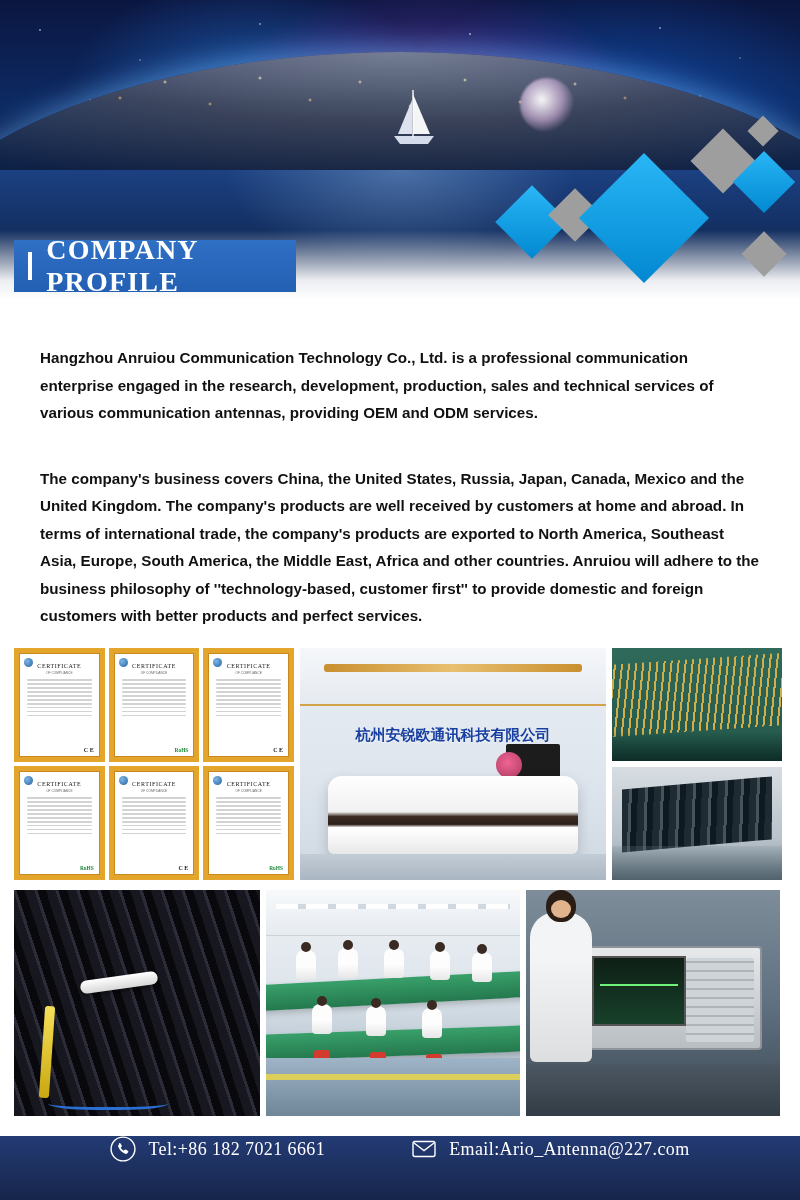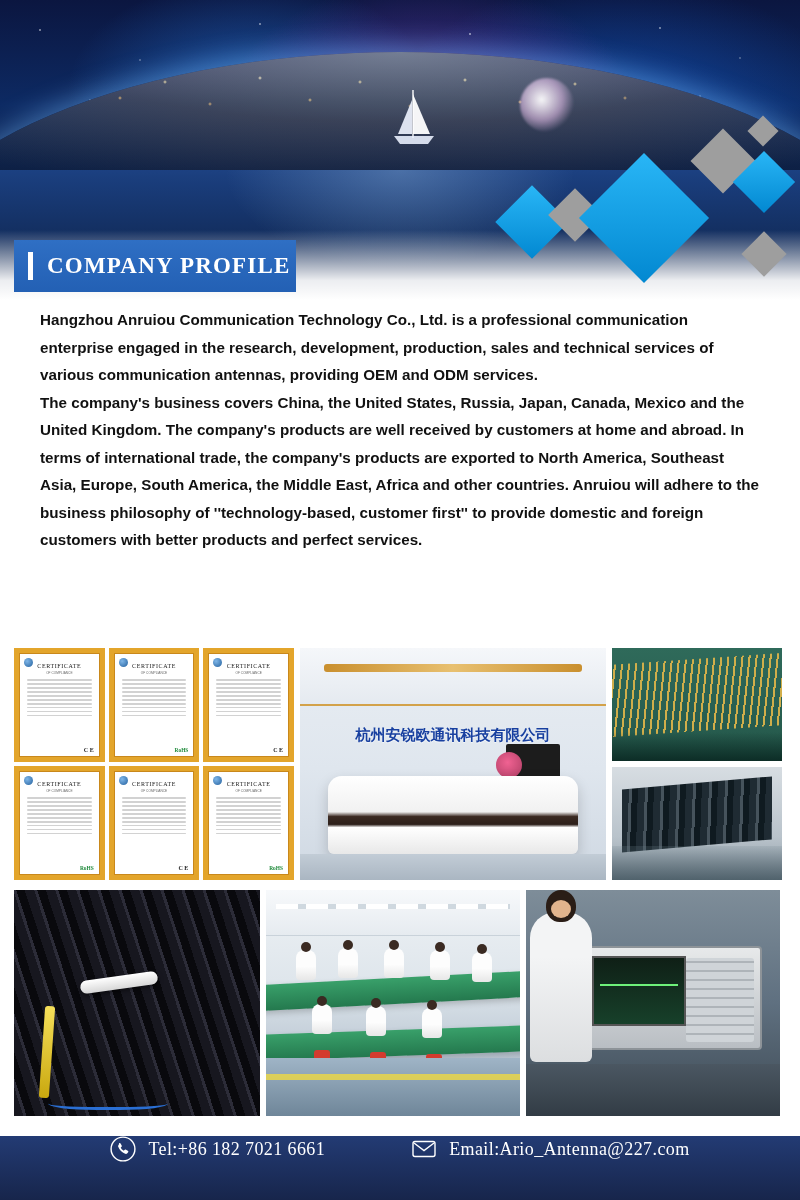--- a/index.html
+++ b/index.html
@@ -112,34 +112,34 @@
     width: 282px; height: 52px;
     background: linear-gradient(180deg, #2f6fc4 0%, #2360b4 100%);
     display: flex; align-items: center;
   }
   .title-bar .accent {
     width: 5px; height: 28px; background: #ffffff; margin-left: 14px; margin-right: 14px;
   }
   .title-bar h1 {
     color: #ffffff;
     font-family: "Liberation Serif", serif;
-    font-size: 23px;
+    font-size: 28px;
     font-weight: 700;
     letter-spacing: 1.2px;
   }
 
   
   .profile-text {
     position: absolute; left: 40px; top: 306px; width: 720px;
     color: #111111;
     font-size: 15.2px;
     font-weight: 700;
     line-height: 27.5px;
   }
-  .profile-text p { margin-bottom: 0px; }
+  .profile-text p { margin-bottom: 0px; margin-top: 38px; }
 
   
   .gallery-top {
     position: absolute; left: 14px; top: 648px;
     width: 772px; height: 232px;
     display: flex; gap: 6px;
   }
   .cert-block {
     width: 280px; height: 232px;
     display: grid; grid-template-columns: repeat(3, 1fr); grid-template-rows: repeat(2, 1fr);

